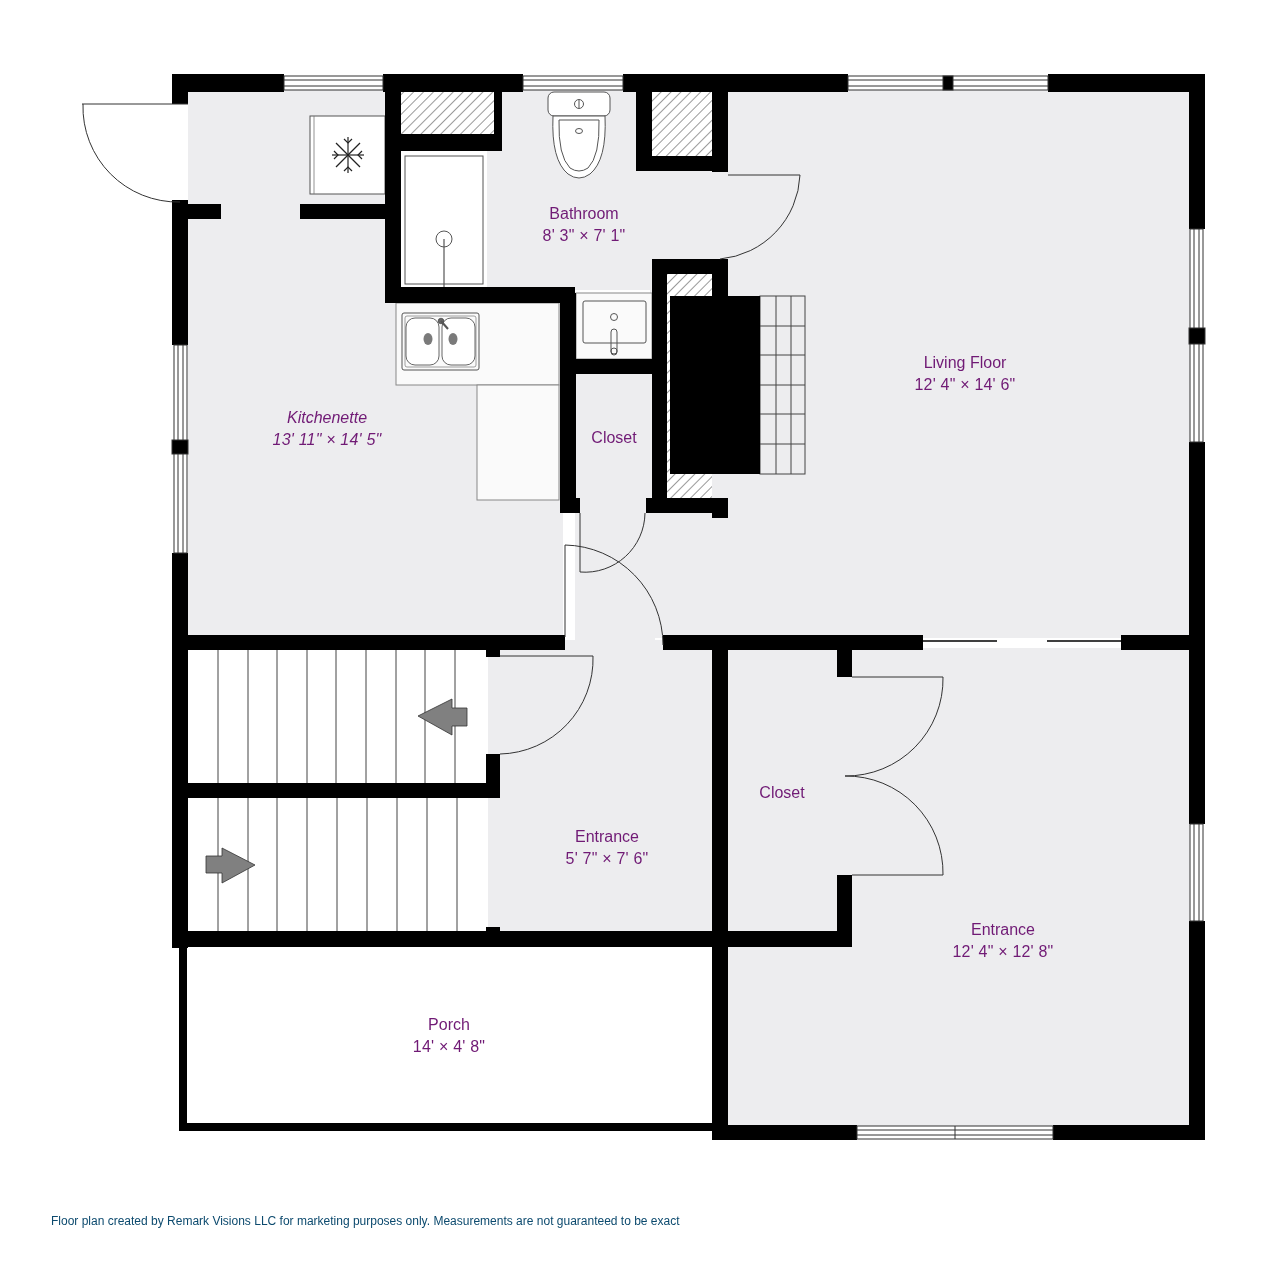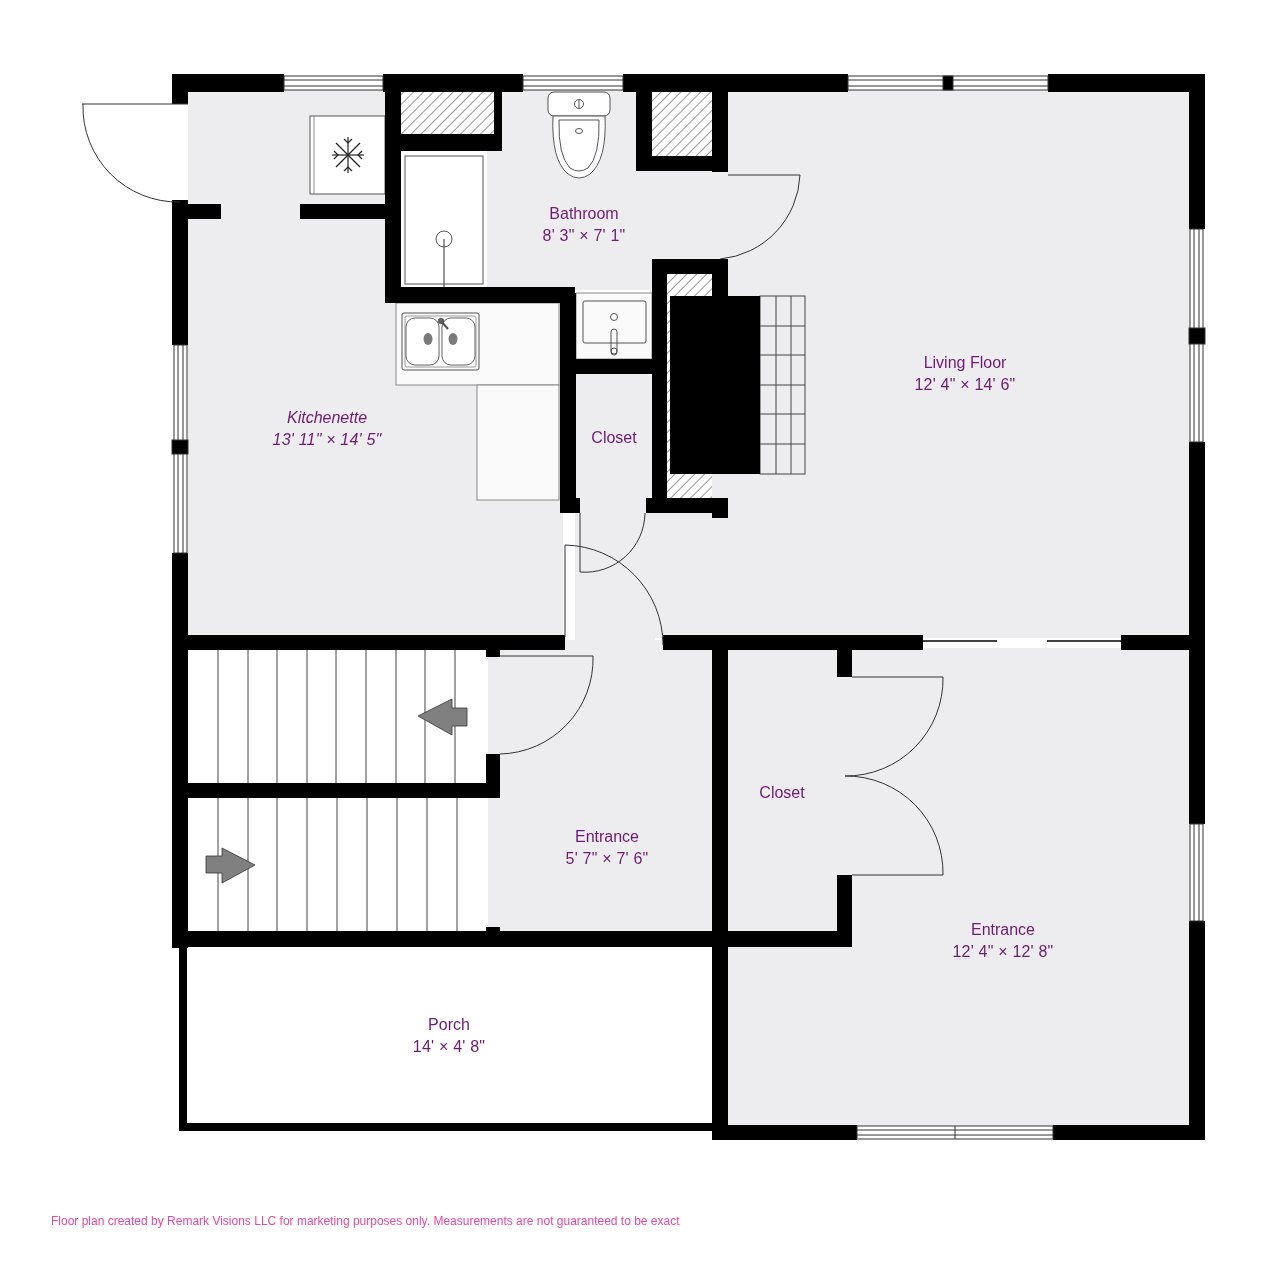--- a/index.html
+++ b/index.html
@@ -3,21 +3,21 @@
   <meta charset="utf-8">
   <style>
     html, body { margin: 0; padding: 0; background: #ffffff; }
     body { width: 1280px; height: 1280px; position: relative; overflow: hidden;
            font-family: "Liberation Sans", "DejaVu Sans", sans-serif; }
     #plan { position: absolute; left: 0; top: 0; width: 1280px; height: 1280px; }
     .room-label { position: absolute; text-align: center; color: #701a75;
                   font-family: "Liberation Sans", "DejaVu Sans", sans-serif; transform: translateX(-50%); }
     .room-label .name { font-size: 16px; line-height: 22px; display: block; white-space: nowrap; }
     .room-label .dims { font-size: 16px; line-height: 22px; display: block; white-space: nowrap; letter-spacing: 0.2px; }
-    .footer { position: absolute; left: 51px; top: 1214px; font-size: 12px; color: #ec4899;
+    .footer { position: absolute; left: 51px; top: 1214px; font-size: 12px; color: #0c4a6e;
               font-family: "Liberation Sans", "DejaVu Sans", sans-serif; white-space: nowrap; }
   </style>
 </head>
 <body>
 
 <svg id="plan" viewBox="0 0 1280 1280" xmlns="http://www.w3.org/2000/svg">
   <defs>
     <pattern id="hatch" patternUnits="userSpaceOnUse" width="7" height="7" patternTransform="rotate(45)">
       <rect width="7" height="7" fill="#ffffff"></rect>
       <line x1="0" y1="0" x2="0" y2="7" stroke="#9a9a9a" stroke-width="2"></line>

